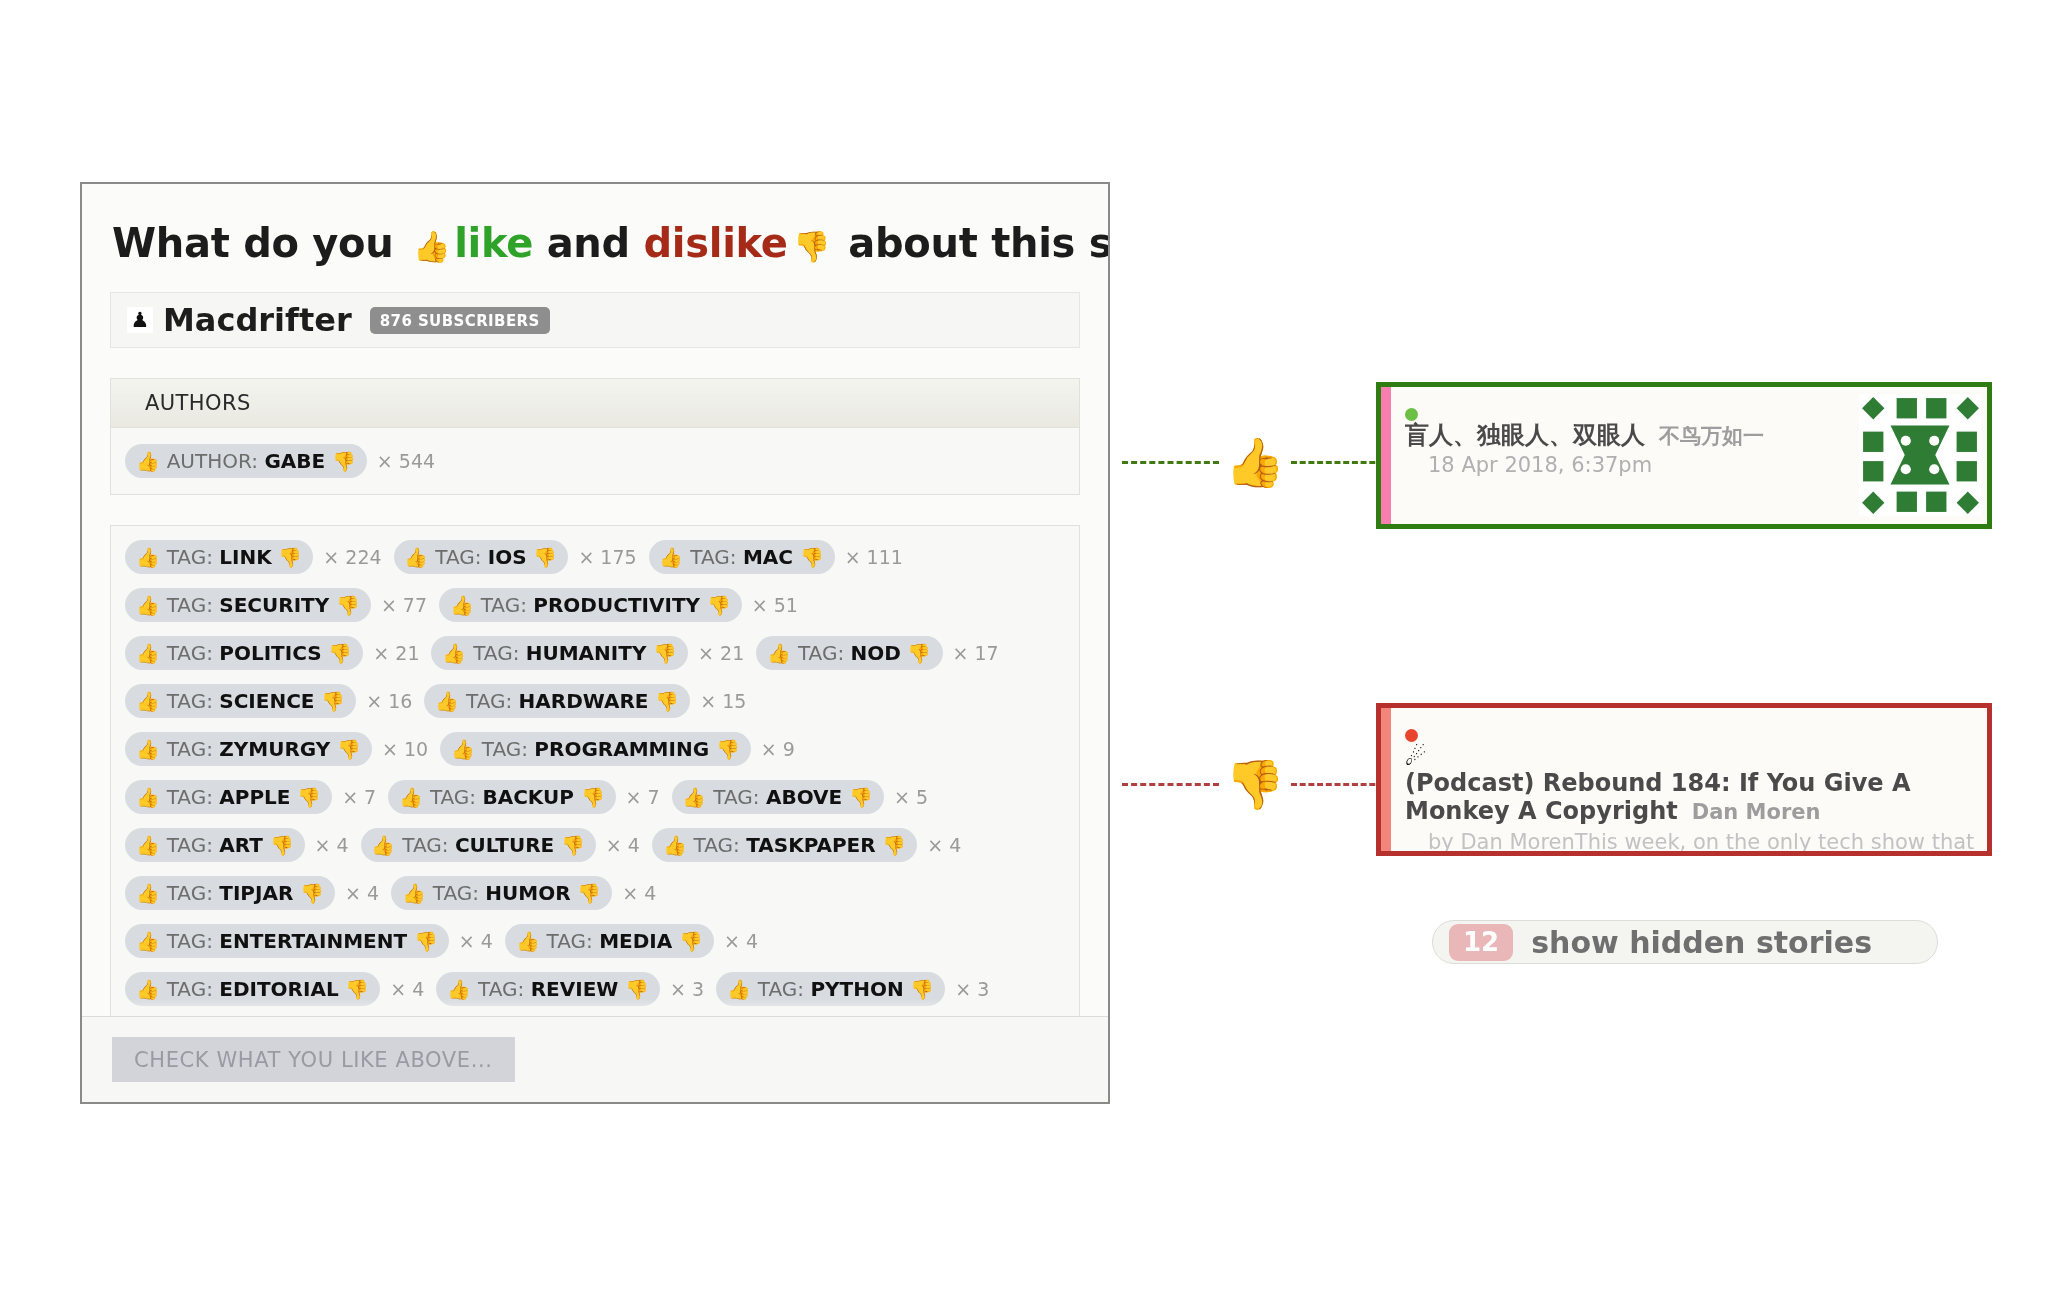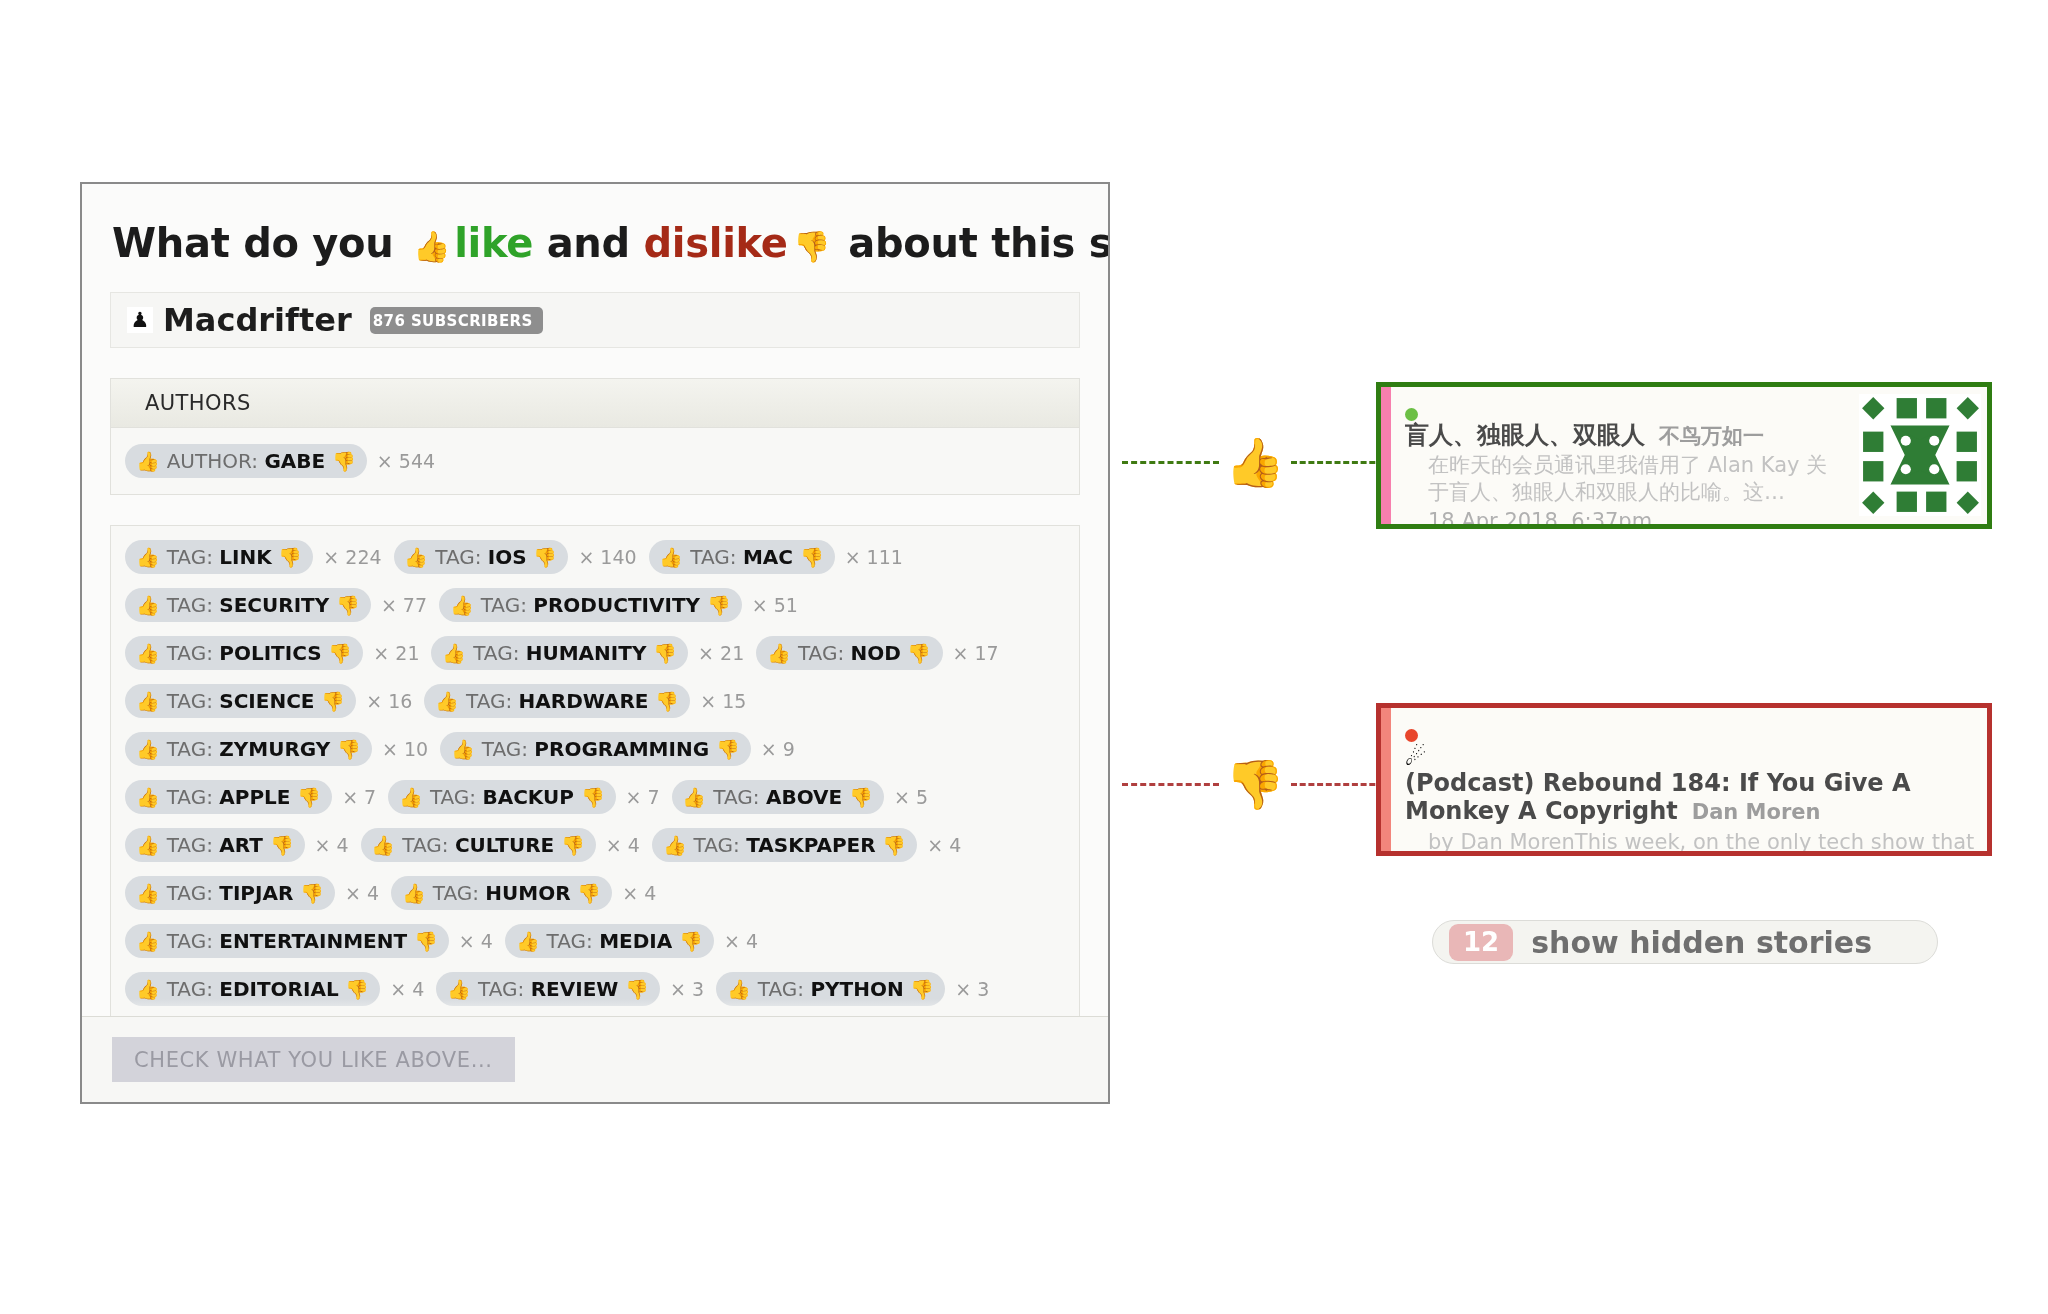--- a/index.html
+++ b/index.html
@@ -74,21 +74,21 @@
     color: #1d1d1d;
     font-family: "DejaVu Sans", sans-serif;
   }
   .sub-badge {
     margin-left: 18px;
     background: #8e8e8e;
     color: #ffffff;
     font-size: 15px;
     font-weight: bold;
     letter-spacing: 0.4px;
-    padding: 5px 10px 4px 3px;
+    padding: 5px 10px 4px 10px;
     border-radius: 5px;
     font-family: "DejaVu Sans", sans-serif;
   }
 
   .section {
     margin: 30px 28px 0 28px;
     border: 1px solid #e1e1dc;
     box-sizing: border-box;
     background: #f8f8f6;
   }
@@ -373,21 +373,21 @@
                 <span class="thumb">👎</span>
               </div>
               <span class="chip-count">× 224</span>
             </div>
             <div class="chip-wrap">
               <div class="chip">
                 <span class="thumb">👍</span>
                 <span class="chip-label"><span>TAG: </span><b>IOS</b></span>
                 <span class="thumb">👎</span>
               </div>
-              <span class="chip-count">× 140</span>
+              <span class="chip-count">× 175</span>
             </div>
             <div class="chip-wrap">
               <div class="chip">
                 <span class="thumb">👍</span>
                 <span class="chip-label"><span>TAG: </span><b>MAC</b></span>
                 <span class="thumb">👎</span>
               </div>
               <span class="chip-count">× 111</span>
             </div>
           </div>
@@ -608,21 +608,20 @@
 
   <div class="story-card" id="story-card-like">
     <div class="accent-bar"></div>
     <div class="story-body">
       <div class="story-line1">
         <span class="status-dot dot-green"></span>
         <div class="story-title">
           <span>盲人、独眼人、双眼人</span><span class="story-author">不鸟万如一</span>
         </div>
       </div>
-      <div class="story-snippet">在昨天的会员通讯里我借用了 Alan Kay 关于盲人、独眼人和双眼人的比喻。这…</div>
       <div class="story-date">18 Apr 2018, 6:37pm</div>
     </div>
     <div class="avatar-tile">
       <svg width="122" height="122" viewBox="0 0 120 120">
         <rect x="0" y="0" width="120" height="120" fill="#ffffff"></rect>
         <g fill="#2f7d35">
           <polygon points="14,3 25,14 14,25 3,14"></polygon>
           <rect x="37" y="4" width="20" height="20"></rect>
           <rect x="66" y="4" width="20" height="20"></rect>
           <polygon points="107,3 118,14 107,25 96,14"></polygon>

